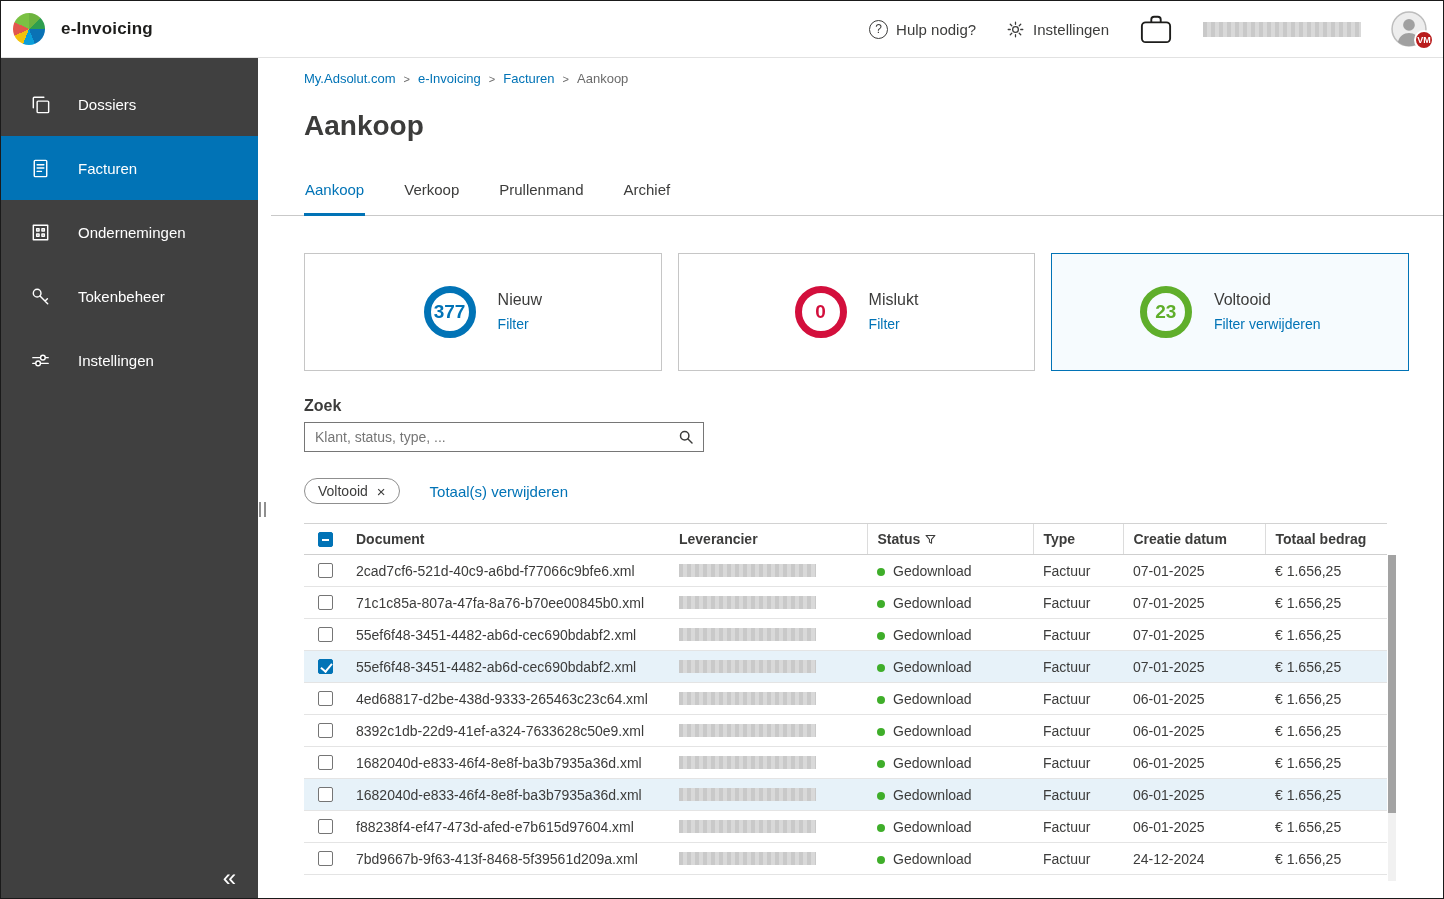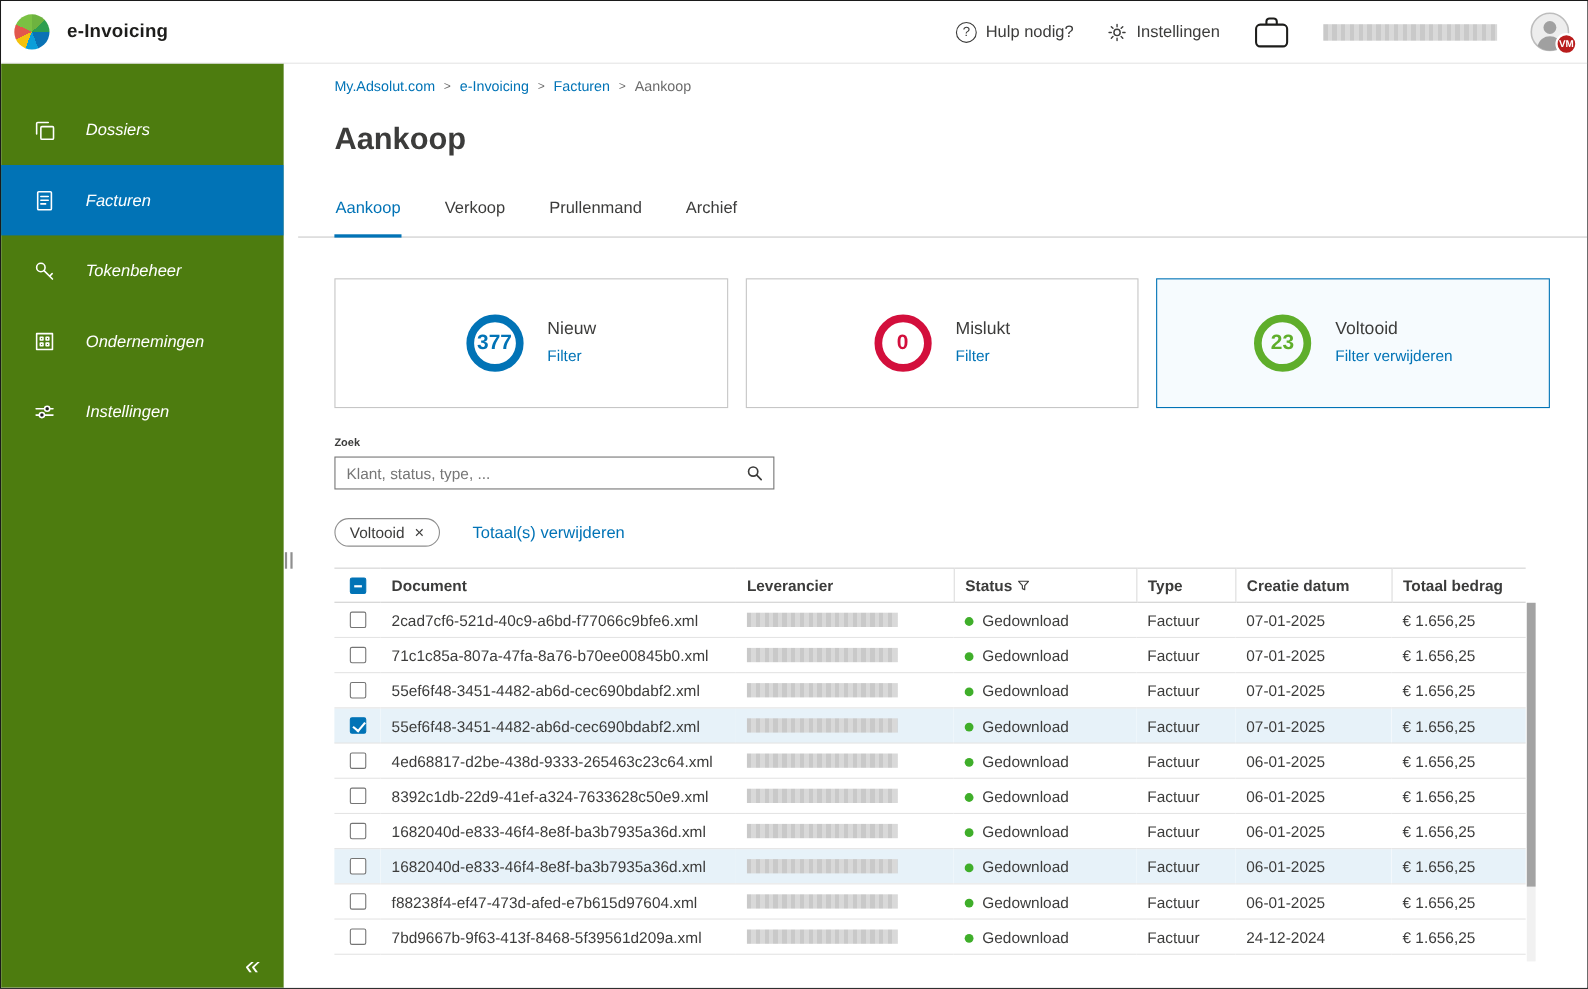--- a/index.html
+++ b/index.html
@@ -18,21 +18,21 @@
 .company{display:flex;flex-direction:column;gap:4px;margin-left:10px;}
 .redact.big{width:152px;height:17px;}
 .vat-line{font-size:13px;color:#3c3c3b;display:flex;align-items:center;justify-content:center;}
 .redact.vat{display:inline-block;width:84px;height:12px;margin:0 3px;}
 .redact.user{width:158px;height:15px;}
 .avatar{position:relative;width:36px;height:36px;flex:0 0 36px;cursor:pointer;}
 .avatar .badge{position:absolute;right:-7px;bottom:-3px;width:20px;height:20px;border-radius:50%;background:#b91c1c;color:#fff;font-size:9px;font-weight:bold;display:flex;align-items:center;justify-content:center;border:2px solid #fff;}
 
 
 .frame-body{flex:1;display:flex;min-height:0;position:relative;}
-.sidebar{width:257px;flex:0 0 257px;background:#4d7c0f;color:#fff;padding-top:28px;position:relative;font-style:italic;}
+.sidebar{width:257px;flex:0 0 257px;background:#404040;color:#fff;padding-top:14px;position:relative;}
 .side-item{height:64px;display:flex;align-items:center;gap:26px;padding-left:28px;font-size:15px;cursor:pointer;}
 .side-item.active{background:#0173b6;}
 .side-item svg{flex:0 0 23px;}
 .collapse{position:absolute;bottom:8px;right:22px;font-size:24px;color:#fff;cursor:pointer;line-height:1;}
 
 .main{flex:1;background:#fff;padding:13px 34px 0 46px;position:relative;overflow:hidden;min-width:0;}
 .breadcrumb{font-size:13px;color:#6b6b6b;display:flex;align-items:center;gap:8px;}
 .crumb{color:#0173b6;text-decoration:none;cursor:pointer;}
 .crumb.current{color:#6b6b6b;cursor:default;}
 .crumb-sep{color:#6b6b6b;font-size:11px;}
@@ -44,21 +44,21 @@
 
 .cards{display:flex;gap:16px;margin-top:37px;}
 .card{flex:1;height:118px;border:1px solid #c6c6c6;background:#fff;display:flex;align-items:center;justify-content:center;gap:22px;cursor:pointer;}
 .card.selected{border-color:#0173b6;background:#f6fbfe;}
 .ring{width:52px;height:52px;border:7px solid;border-radius:50%;display:flex;align-items:center;justify-content:center;flex:0 0 52px;}
 .count{font-size:19px;font-weight:bold;}
 .card-label{font-size:16px;color:#3c3c3b;margin-bottom:6px;}
 .card-action{font-size:14px;color:#0173b6;text-decoration:none;cursor:pointer;}
 
 
-.search-label{font-size:10px;font-weight:bold;margin-top:26px;}
+.search-label{font-size:16px;font-weight:bold;margin-top:26px;}
 .search-box{width:400px;height:30px;border:1px solid #767676;display:flex;align-items:center;margin-top:7px;padding:0 9px 0 10px;background:#fff;}
 .search-box input{flex:1;border:none;outline:none;font-size:14px;font-family:inherit;color:#3c3c3b;background:transparent;}
 .search-box input::placeholder{color:#767676;}
 .filter-row{display:flex;align-items:center;gap:30px;margin-top:26px;}
 .chip{display:inline-flex;align-items:center;gap:9px;border:1px solid #8f8f8f;border-radius:15px;padding:4px 13px;font-size:14px;background:#fff;cursor:pointer;}
 .chip-x{cursor:pointer;font-size:15px;color:#3c3c3b;line-height:1;}
 .clear-link{font-size:15px;color:#0173b6;text-decoration:none;cursor:pointer;}
 
 
 .table-wrap{position:relative;margin-top:19px;}
@@ -129,32 +129,32 @@
             <span>Dossiers</span>
           </div>
           <div class="side-item active">
             <svg width="23" height="23" viewBox="0 0 24 24" fill="none" stroke="#fff" stroke-width="1.5" stroke-linecap="round" stroke-linejoin="round">
               <rect x="5.5" y="3.5" width="13" height="17" rx="1"></rect>
               <path d="M8.5 8h7M8.5 11.5h7M8.5 15h4.5"></path>
             </svg>
             <span>Facturen</span>
           </div>
           <div class="side-item">
+            <svg width="23" height="23" viewBox="0 0 24 24" fill="none" stroke="#fff" stroke-width="1.5" stroke-linejoin="round">
+              <rect x="4.5" y="4.5" width="15" height="15"></rect>
+              <path d="M8 8h2.5v2.5H8zM13.5 8H16v2.5h-2.5zM8 13.5h2.5V16H8zM13.5 13.5H16V16h-2.5z"></path>
+            </svg>
+            <span>Ondernemingen</span>
+          </div>
+          <div class="side-item">
             <svg width="23" height="23" viewBox="0 0 24 24" fill="none" stroke="#fff" stroke-width="1.5" stroke-linecap="round" stroke-linejoin="round">
               <circle cx="8.5" cy="8.5" r="4"></circle>
               <path d="M11.5 11.5l8 8M16.8 16.8l2.4-2.4"></path>
             </svg>
             <span>Tokenbeheer</span>
-          </div>
-          <div class="side-item">
-            <svg width="23" height="23" viewBox="0 0 24 24" fill="none" stroke="#fff" stroke-width="1.5" stroke-linejoin="round">
-              <rect x="4.5" y="4.5" width="15" height="15"></rect>
-              <path d="M8 8h2.5v2.5H8zM13.5 8H16v2.5h-2.5zM8 13.5h2.5V16H8zM13.5 13.5H16V16h-2.5z"></path>
-            </svg>
-            <span>Ondernemingen</span>
           </div>
           <div class="side-item">
             <svg width="23" height="23" viewBox="0 0 24 24" fill="none" stroke="#fff" stroke-width="1.5" stroke-linecap="round">
               <path d="M4 9h16M4 15h16"></path>
               <circle cx="14.5" cy="9" r="2.4" fill="#212121"></circle>
               <circle cx="9.5" cy="15" r="2.4" fill="#212121"></circle>
             </svg>
             <span>Instellingen</span>
           </div>
         </div>

